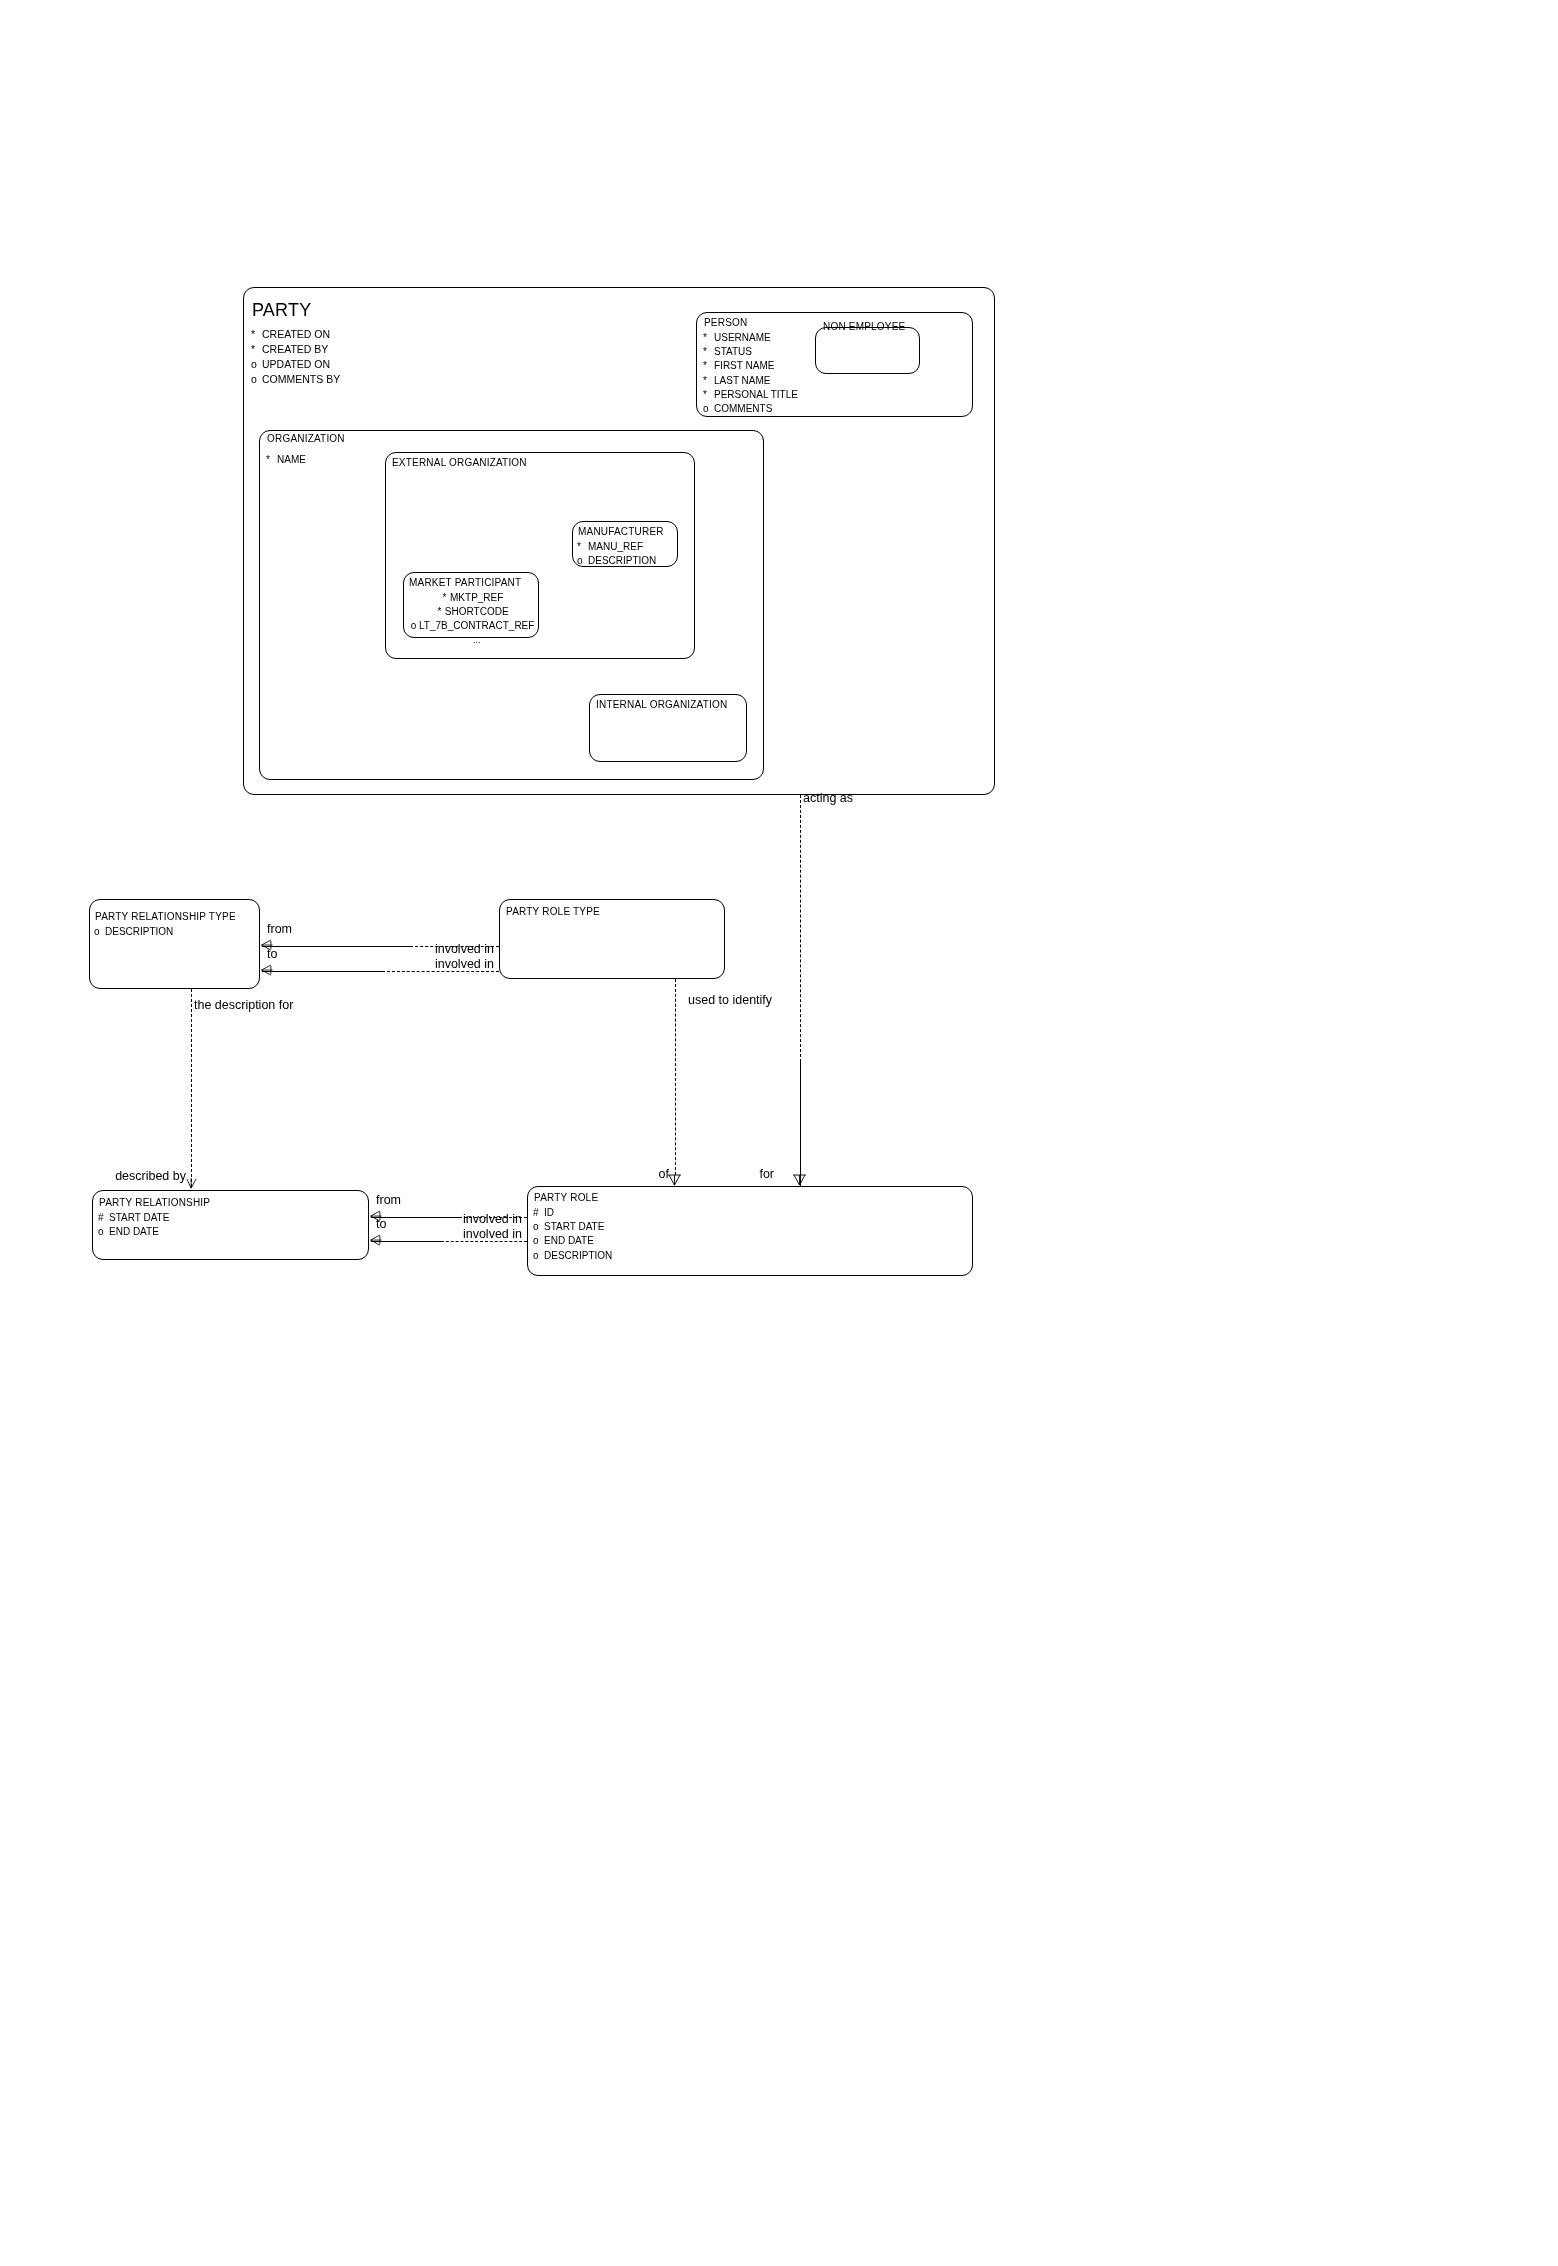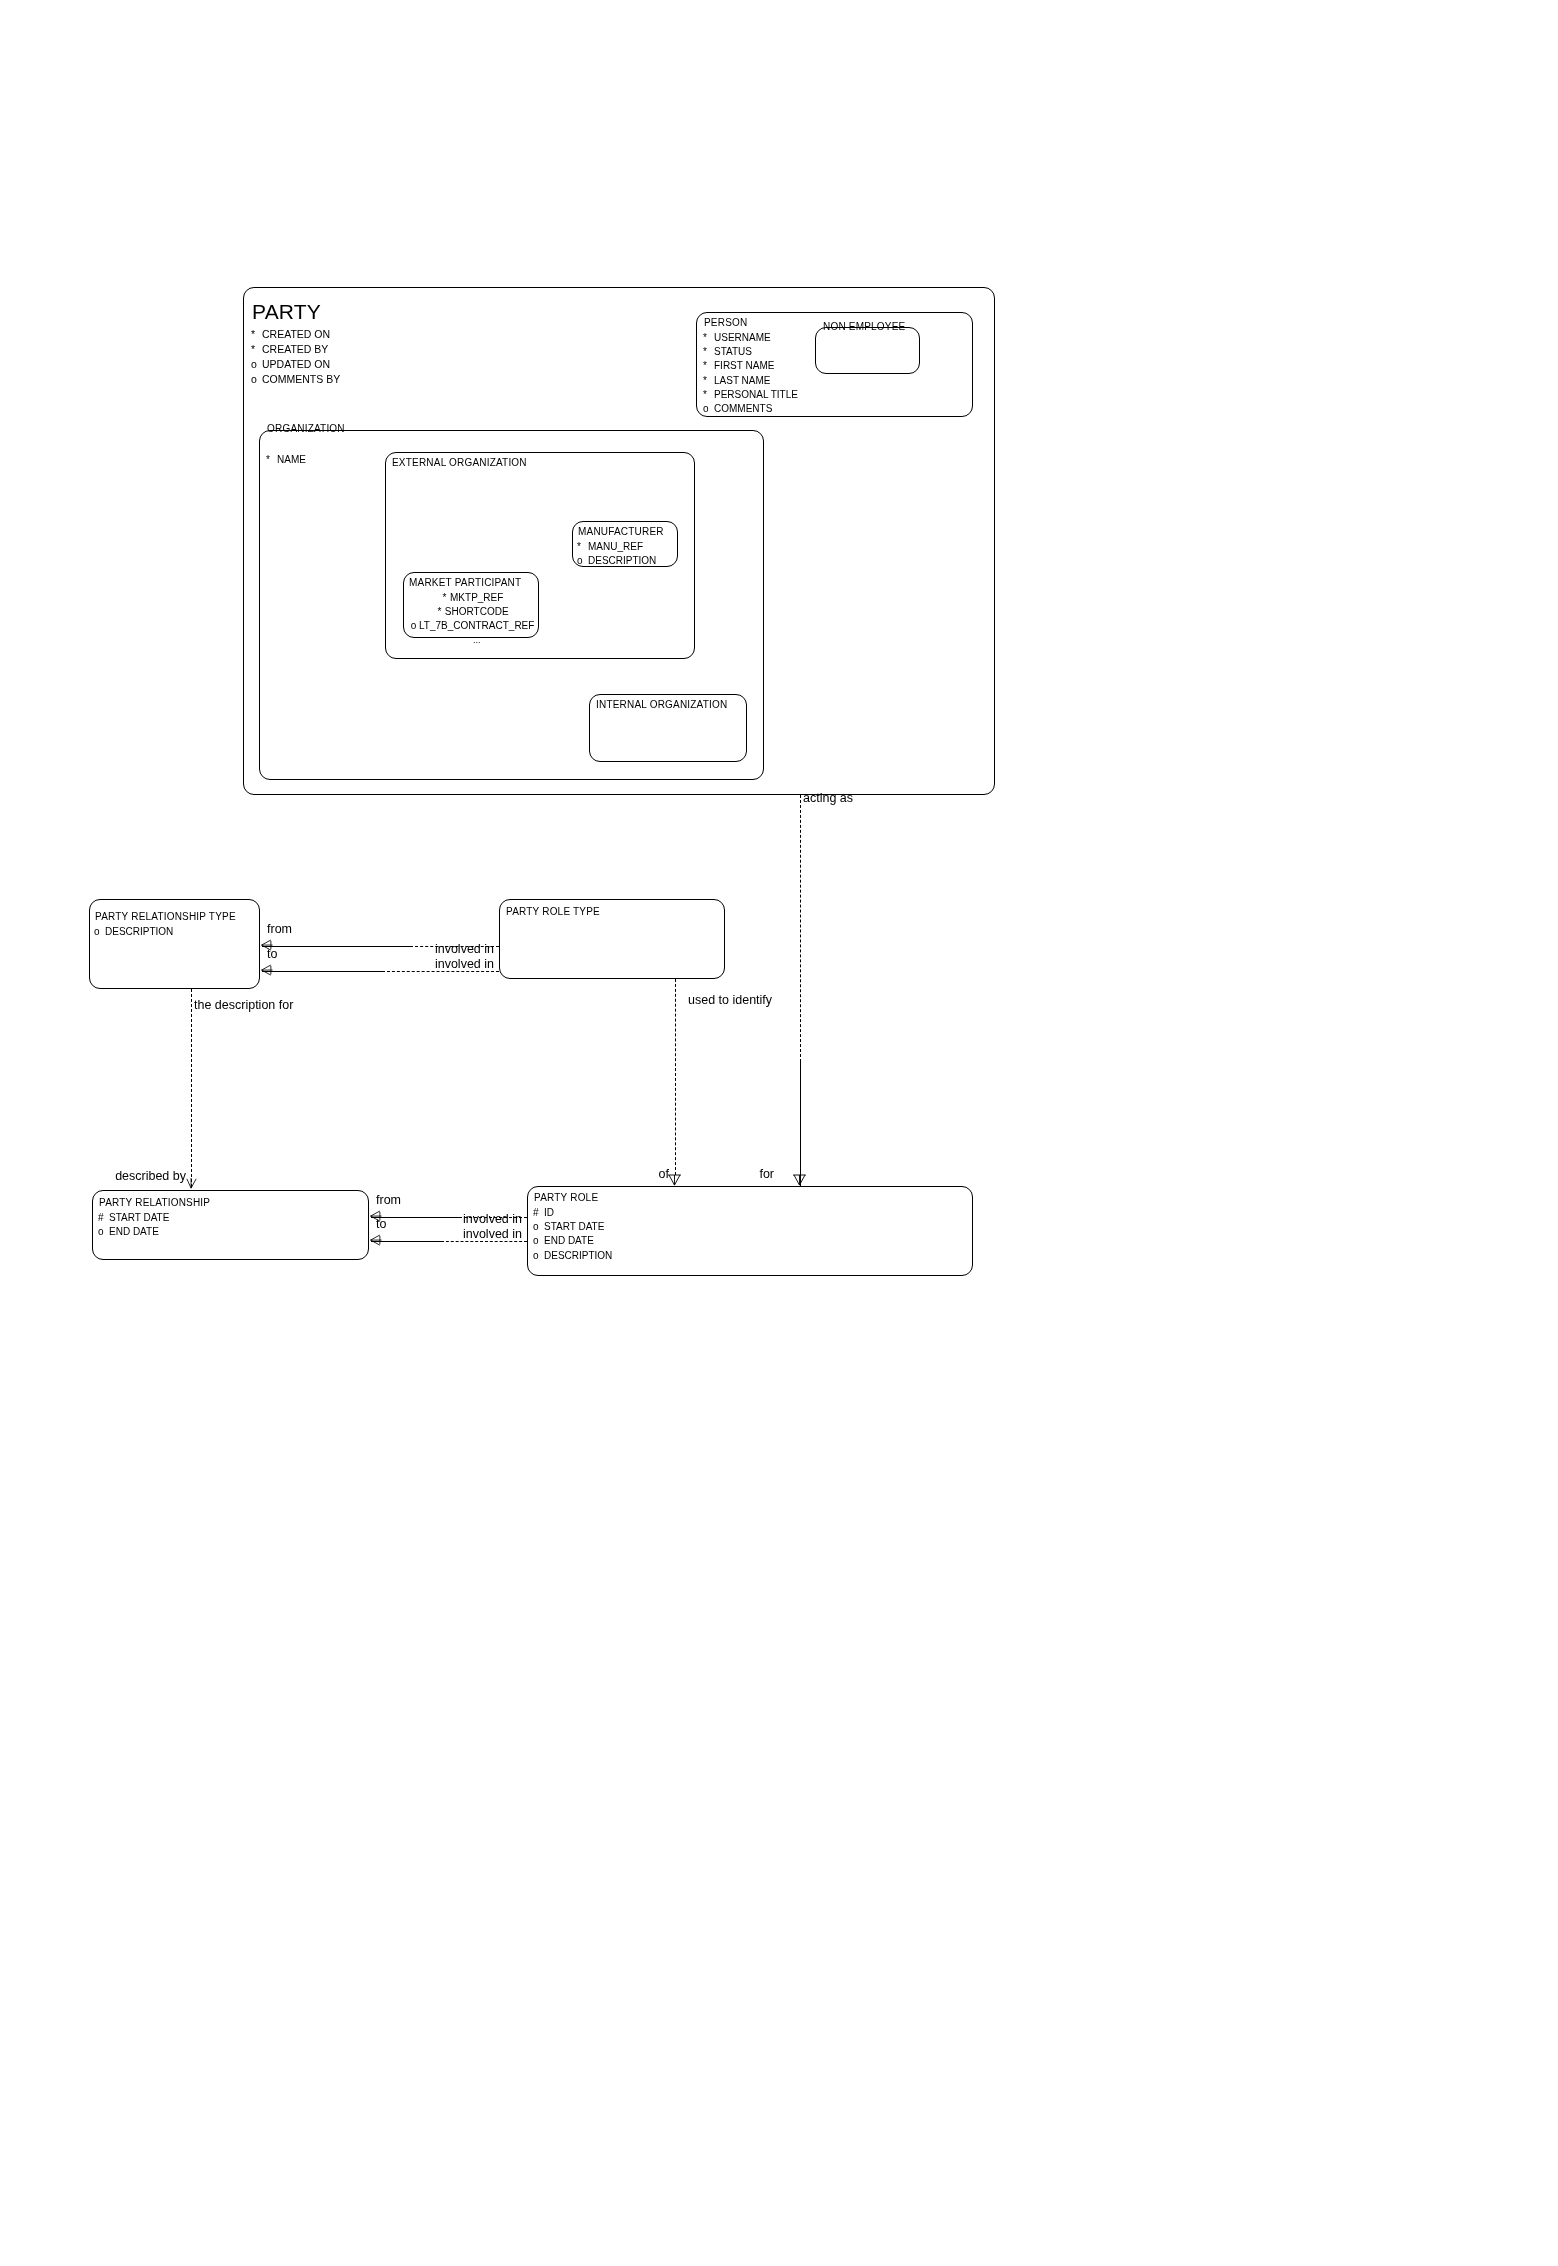--- a/index.html
+++ b/index.html
@@ -39,21 +39,21 @@
   .attr {
     display: block;
     white-space: nowrap;
     line-height: 1.42;
   }
   .attr .mk {
     display: inline-block;
     width: 11px;
   }
   
-  .t-lg { font-size: 21px; }
+  .t-lg { font-size: 18px; }
   .t-md { font-size: 10px; }
   .a-sm { font-size: 10.5px; }
   .a-xs { font-size: 10px; }
 
   
   .ln {
     position: absolute;
     background: #000000;
   }
   .ln-h { height: 1px; }
@@ -103,21 +103,21 @@
     <span class="attr"><span class="mk">*</span><span>FIRST NAME</span></span>
     <span class="attr"><span class="mk">*</span><span>LAST NAME</span></span>
     <span class="attr"><span class="mk">*</span><span>PERSONAL TITLE</span></span>
     <span class="attr"><span class="mk">o</span><span>COMMENTS</span></span>
   </div>
 
   <div class="entity" style="left:815px; top:327px; width:105px; height:47px;"></div>
   <div class="ent-title t-md" style="left:823px; top:321px;">NON EMPLOYEE</div>
 
   <div class="entity" style="left:259px; top:430px; width:505px; height:350px;"></div>
-  <div class="ent-title t-md" style="left:267px; top:423px;">ORGANIZATION</div>
+  <div class="ent-title t-md" style="left:267px; top:433px;">ORGANIZATION</div>
   <div class="attrs a-xs" style="left:266px; top:453px;">
     <span class="attr"><span class="mk">*</span><span>NAME</span></span>
   </div>
 
   <div class="entity" style="left:385px; top:452px; width:310px; height:207px;"></div>
   <div class="ent-title t-md" style="left:392px; top:457px;">EXTERNAL ORGANIZATION</div>
 
   <div class="entity" style="left:572px; top:521px; width:106px; height:46px;"></div>
   <div class="ent-title t-md" style="left:578px; top:526px;">MANUFACTURER</div>
   <div class="attrs a-xs" style="left:577px; top:540px;">

